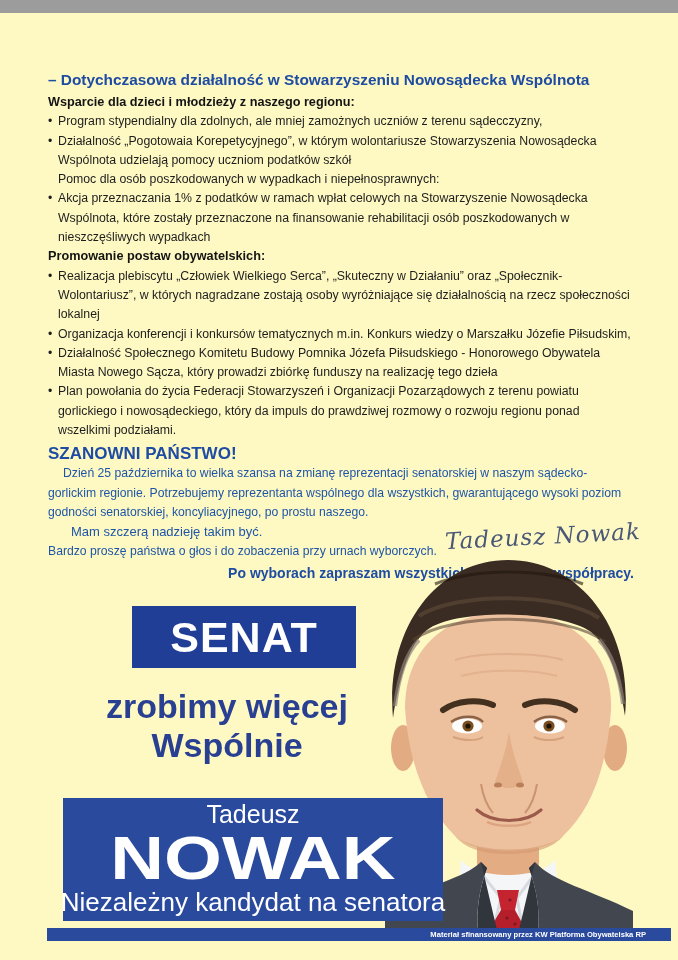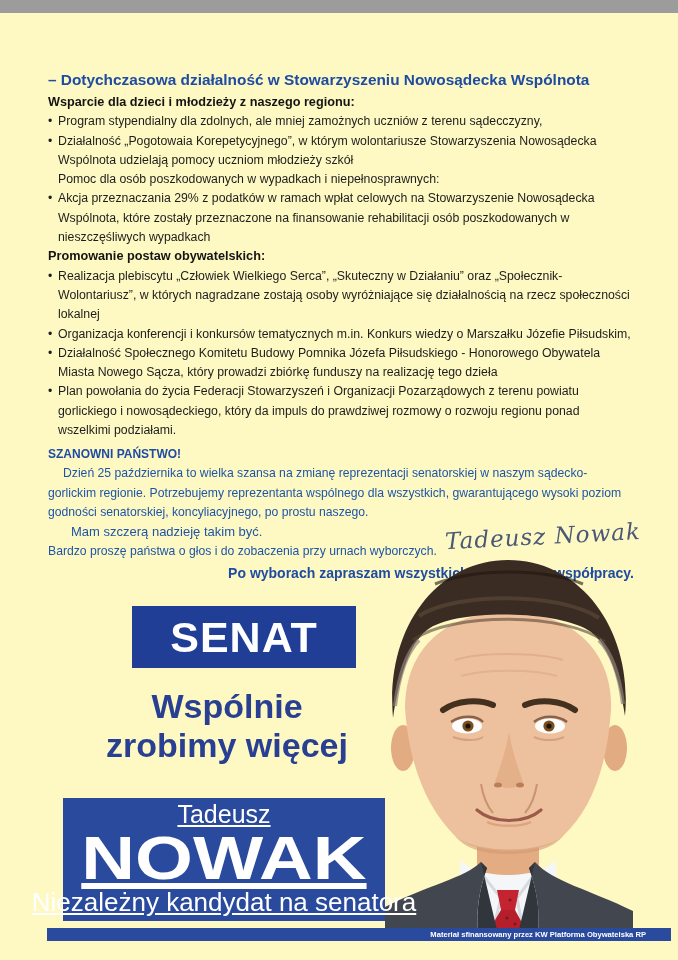--- a/index.html
+++ b/index.html
@@ -19,21 +19,21 @@
   }
   .h1{
     font-size:15.4px; font-weight:bold; color:#1e4ca3;
     line-height:21px; margin:0 0 3px 0;
   }
   .subhead{font-weight:bold; font-size:12.7px; color:#141414;}
   .li{position:relative; padding-left:10px;}
   .li::before{content:"•"; position:absolute; left:0; top:0;}
   .plainline{padding-left:10px;}
   .greet-head{
-    font-size:12px; font-weight:bold; color:#1e4ca3;
+    font-size:17px; font-weight:bold; color:#1e4ca3;
     margin-top:4px; line-height:20px;
   }
   .greet-p{color:#1e55a8; font-size:12.2px; line-height:19.3px; text-indent:15px; margin:0;}
   .greet-hope{color:#1e55a8; font-size:13px; line-height:19.3px; padding-left:23px;}
   .greet-vote{color:#1e55a8; font-size:12.2px; line-height:19.3px;}
   .greet-close{
     color:#1e4ca3; font-weight:bold; font-size:14px; line-height:20px;
     text-align:right; margin-top:2px;
   }
   
@@ -51,25 +51,24 @@
     background:#213e96; color:#ffffff;
     display:flex; align-items:center; justify-content:center;
     font-size:43px; font-weight:bold; letter-spacing:1px;
   }
   .slogan{
     position:absolute; left:77px; top:674px; width:300px;
     text-align:center; color:#283f92; font-weight:bold;
     font-size:34px; line-height:39px;
   }
   .nowak-banner{
-    position:absolute; left:63px; top:785px; width:322px; height:123px;
+    position:absolute; left:63px; top:785px; width:380px; height:123px;
     background:#2a4a9d; color:#ffffff;
     display:flex; flex-direction:column; align-items:center;
     z-index:3;
-    text-decoration:underline;
   }
   .first-name{font-size:25px; line-height:29px; margin-top:2px;}
   .last-name{
     font-size:61px; font-weight:bold; line-height:58px;
     transform:scaleX(1.22); transform-origin:center; white-space:nowrap;
   }
   .tagline{font-size:26px; line-height:30px; white-space:nowrap;}
   
   .photo{position:absolute; left:385px; top:543px; width:248px; height:374px; z-index:1;}
   
@@ -85,26 +84,26 @@
 <body>
 
 <div class="page">
 
   <div class="content">
     <div class="h1">– Dotychczasowa działalność w Stowarzyszeniu Nowosądecka Wspólnota</div>
 
     <div class="subhead">Wsparcie dla dzieci i młodzieży z naszego regionu:</div>
     <div>
       <div class="li">Program stypendialny dla zdolnych, ale mniej zamożnych uczniów z terenu sądecczyzny,</div>
-      <div class="li">Działalność „Pogotowaia Korepetycyjnego”, w którym wolontariusze Stowarzyszenia Nowosądecka Wspólnota udzielają pomocy uczniom młodzieży szkół</div>
+      <div class="li">Działalność „Pogotowaia Korepetycyjnego”, w którym wolontariusze Stowarzyszenia Nowosądecka Wspólnota udzielają pomocy uczniom podatków szkół</div>
     </div>
 
     <div class="plainline">Pomoc dla osób poszkodowanych w wypadkach i niepełnosprawnych:</div>
     <div>
-      <div class="li">Akcja przeznaczania 29% z podatków w ramach wpłat celowych na Stowarzyszenie Nowosądecka Wspólnota, które zostały przeznaczone na finansowanie rehabilitacji osób poszkodowanych w nieszczęśliwych wypadkach</div>
+      <div class="li">Akcja przeznaczania 1% z podatków w ramach wpłat celowych na Stowarzyszenie Nowosądecka Wspólnota, które zostały przeznaczone na finansowanie rehabilitacji osób poszkodowanych w nieszczęśliwych wypadkach</div>
     </div>
 
     <div class="subhead">Promowanie postaw obywatelskich:</div>
     <div>
       <div class="li">Realizacja plebiscytu „Człowiek Wielkiego Serca”, „Skuteczny w Działaniu” oraz „Społecznik-Wolontariusz”, w których nagradzane zostają osoby wyróżniające się działalnością na rzecz społeczności lokalnej</div>
       <div class="li">Organizacja konferencji i konkursów tematycznych m.in. Konkurs wiedzy o Marszałku Józefie Piłsudskim,</div>
       <div class="li">Działalność Społecznego Komitetu Budowy Pomnika Józefa Piłsudskiego - Honorowego Obywatela Miasta Nowego Sącza, który prowadzi zbiórkę funduszy na realizację tego dzieła</div>
       <div class="li">Plan powołania do życia Federacji Stowarzyszeń i Organizacji Pozarządowych z terenu powiatu gorlickiego i nowosądeckiego, który da impuls do prawdziwej rozmowy o rozwoju regionu ponad wszelkimi podziałami.</div>
     </div>
 
@@ -180,22 +179,22 @@
     <path d="M50,28 C90,12 158,12 198,28" stroke="#1f160f" stroke-width="3" fill="none" opacity="0.6"></path>
     <path d="M10,150 C14,118 22,96 34,84" stroke="#8e8279" stroke-width="4" fill="none" opacity="0.7"></path>
     <path d="M238,148 C234,116 226,96 214,84" stroke="#8e8279" stroke-width="4" fill="none" opacity="0.7"></path>
   </svg>
 
   <div class="senat-box">
     <span>SENAT</span>
   </div>
 
   <div class="slogan">
+    <div>zrobimy więcej</div>
     <div>Wspólnie</div>
-    <div>zrobimy więcej</div>
   </div>
 
   <div class="nowak-banner">
     <div class="first-name">Tadeusz</div>
     <div class="last-name">NOWAK</div>
     <div class="tagline">Niezależny kandydat na senatora</div>
   </div>
 
   <div class="funding-bar">
     <span>Materiał sfinansowany przez KW Platforma Obywatelska RP</span>

